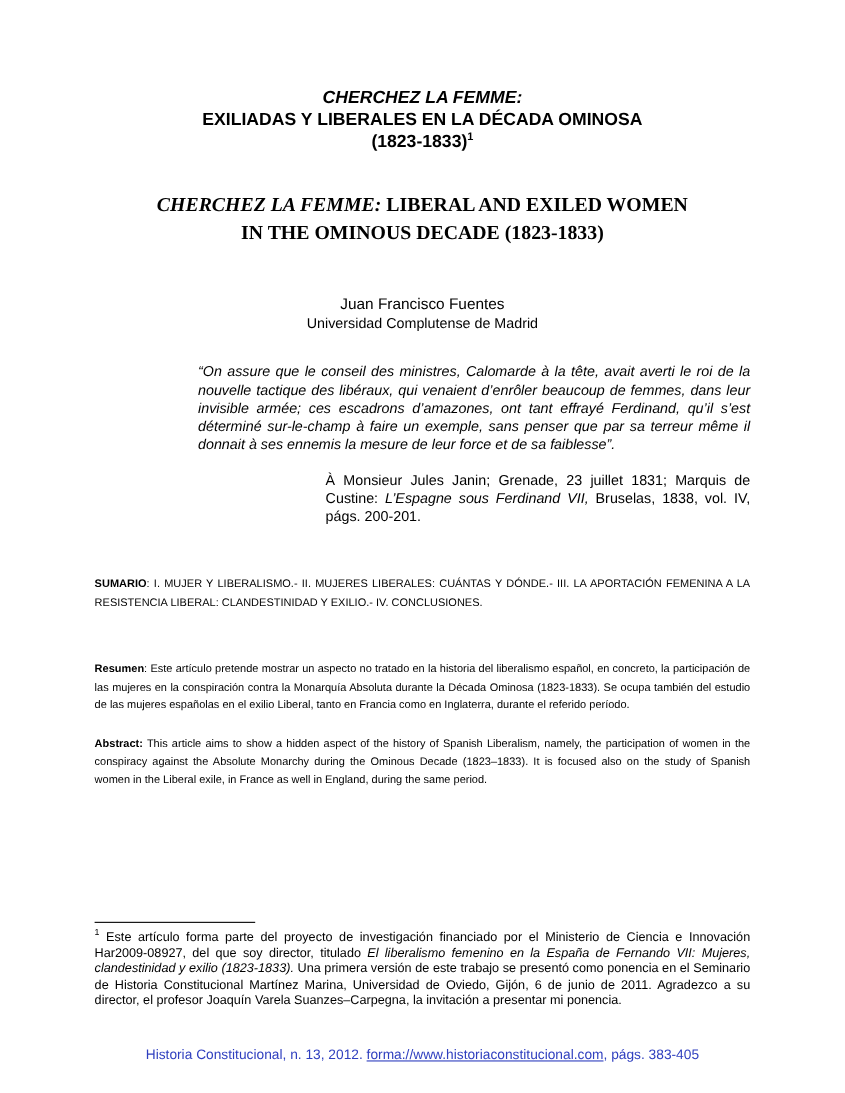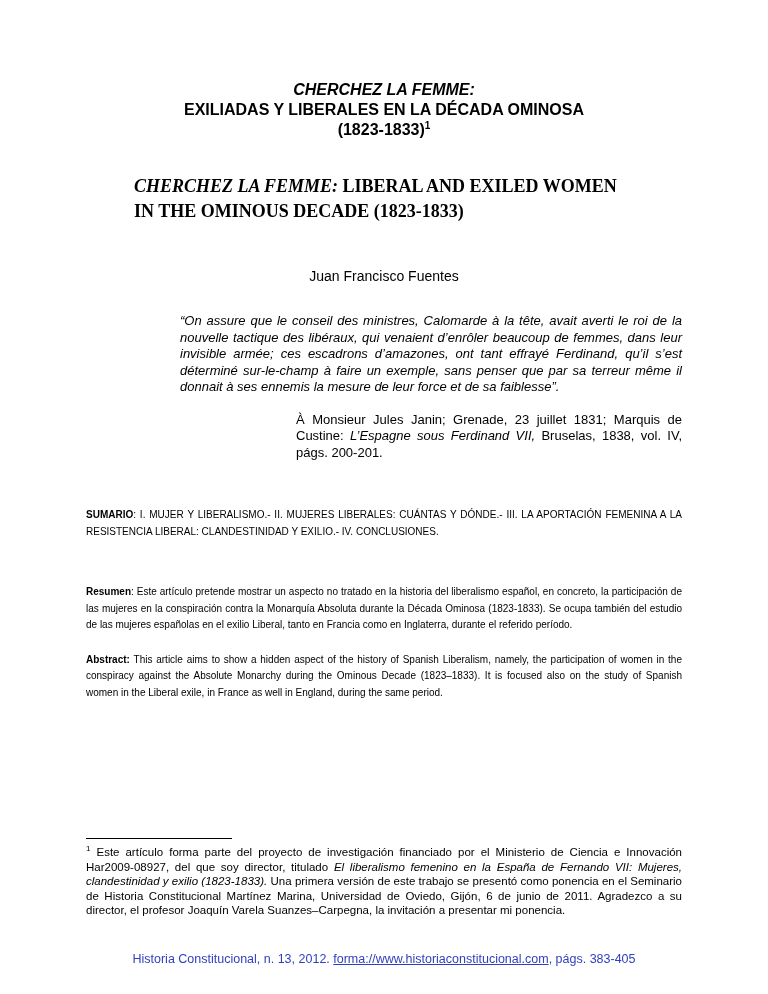--- a/index.html
+++ b/index.html
@@ -23,21 +23,21 @@
     font-weight: bold;
   }
   .title .t1 { font-style: italic; }
   .title sup { font-size: 10px; vertical-align: super; line-height: 0; }
   .subtitle {
     margin: 34px auto 4px auto;
     max-width: 500px;
     font-family: "Liberation Serif", serif;
     font-size: 18px;
     line-height: 25px;
-    text-align: left;
+    text-align: center;
   }
   .subtitle .it { font-style: italic; }
   .author-block {
     margin-top: 44px;
     text-align: center;
     line-height: 17px;
   }
   .author-name { font-size: 14px; }
   .author-affiliation { font-size: 13px; }
   .epigraph {
@@ -101,20 +101,21 @@
   <h1 class="title">
     <span class="t1">CHERCHEZ LA FEMME:</span><br>
     <span class="t2">EXILIADAS Y LIBERALES EN LA DÉCADA OMINOSA</span><br>
     <span class="t3"><span>(1823-1833)</span><sup>1</sup></span>
   </h1>
 
   <h2 class="subtitle"><span class="it">CHERCHEZ LA FEMME:</span><span> LIBERAL AND EXILED WOMEN IN THE OMINOUS DECADE (1823-1833)</span></h2>
 
   <div class="author-block">
     <div class="author-name">Juan Francisco Fuentes</div>
+    <div class="author-affiliation">Universidad Complutense de Madrid</div>
   </div>
 
   <div class="epigraph">“On assure que le conseil des ministres, Calomarde à la tête, avait averti le roi de la nouvelle tactique des libéraux, qui venaient d’enrôler beaucoup de femmes, dans leur invisible armée; ces escadrons d’amazones, ont tant effrayé Ferdinand, qu’il s’est déterminé sur-le-champ à faire un exemple, sans penser que par sa terreur même il donnait à ses ennemis la mesure de leur force et de sa faiblesse”.</div>
 
   <div class="attribution"><span>À Monsieur Jules Janin; Grenade, 23 juillet 1831; Marquis de Custine: </span><span class="it">L’Espagne sous Ferdinand VII,</span><span> Bruselas, 1838, vol. IV, págs. 200-201.</span></div>
 
   <p class="body-par sumario"><span class="bold">SUMARIO</span><span>: I. MUJER Y LIBERALISMO.- II. MUJERES LIBERALES: CUÁNTAS Y DÓNDE.- III. LA APORTACIÓN FEMENINA A LA RESISTENCIA LIBERAL: CLANDESTINIDAD Y EXILIO.- IV. CONCLUSIONES.</span></p>
 
   <p class="body-par resumen"><span class="bold">Resumen</span><span>: Este artículo pretende mostrar un aspecto no tratado en la historia del liberalismo español, en concreto, la participación de las mujeres en la conspiración contra la Monarquía Absoluta durante la Década Ominosa (1823-1833). Se ocupa también del estudio de las mujeres españolas en el exilio Liberal, tanto en Francia como en Inglaterra, durante el referido período.</span></p>
 

